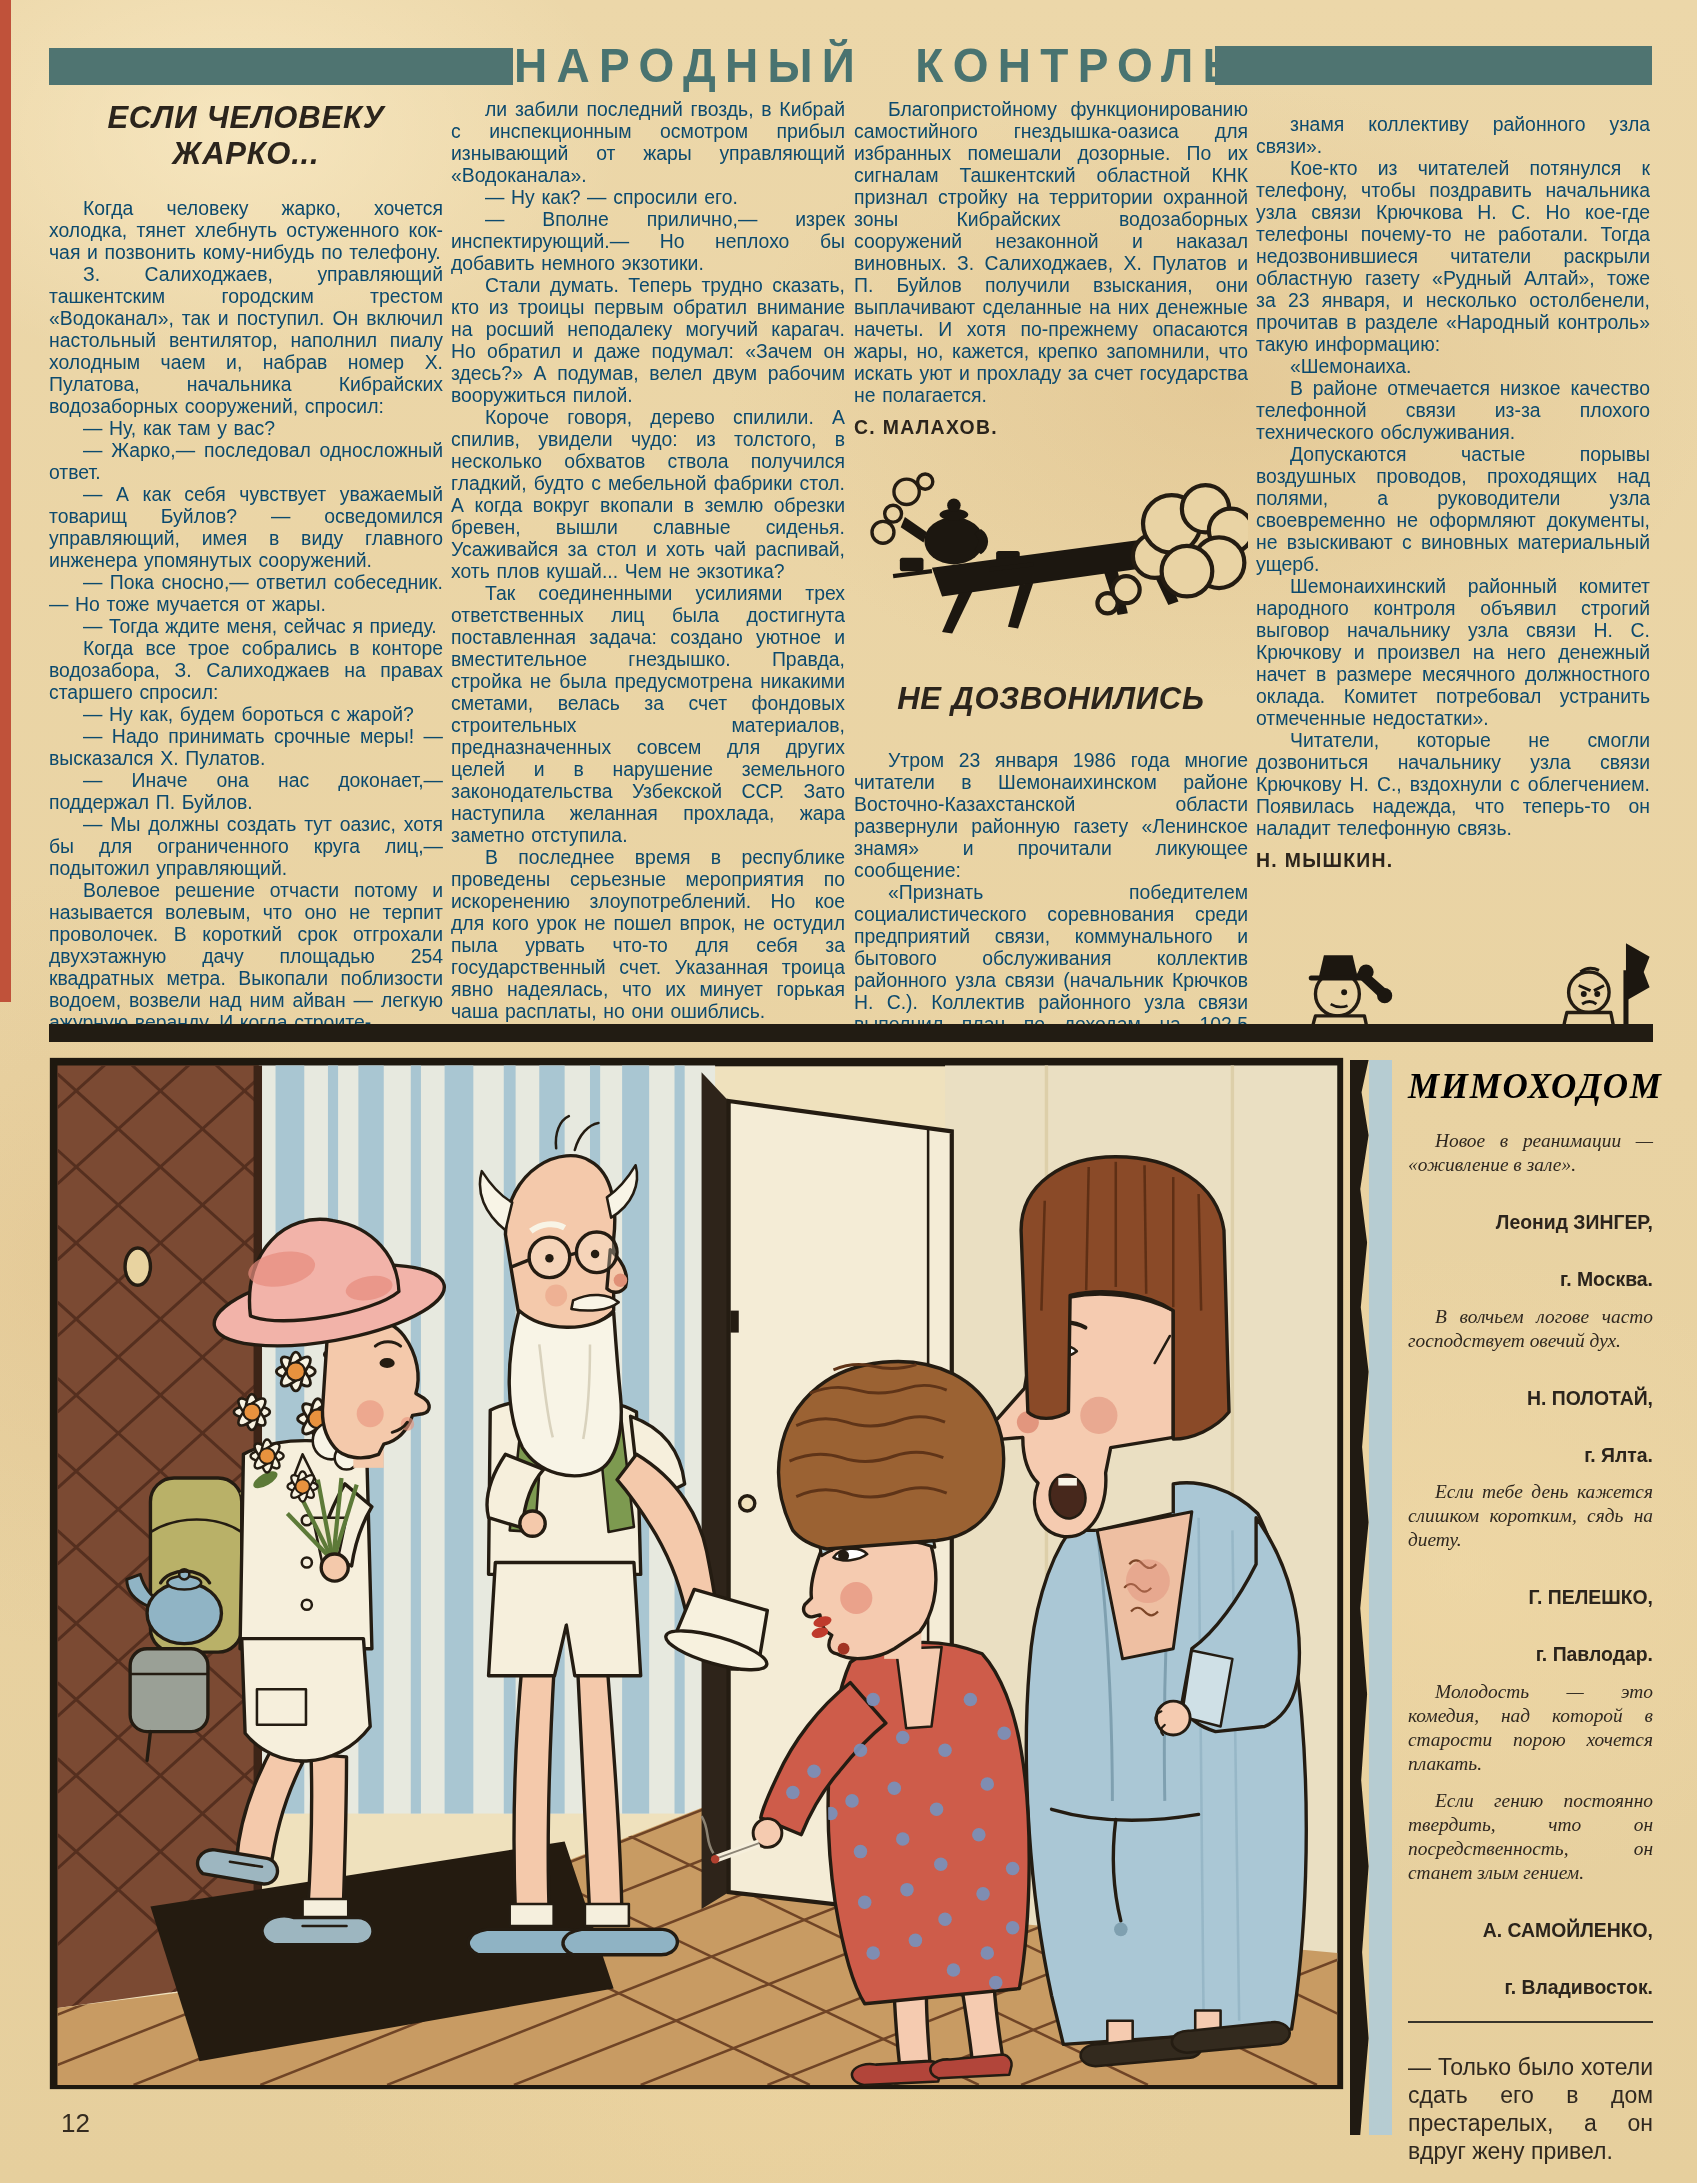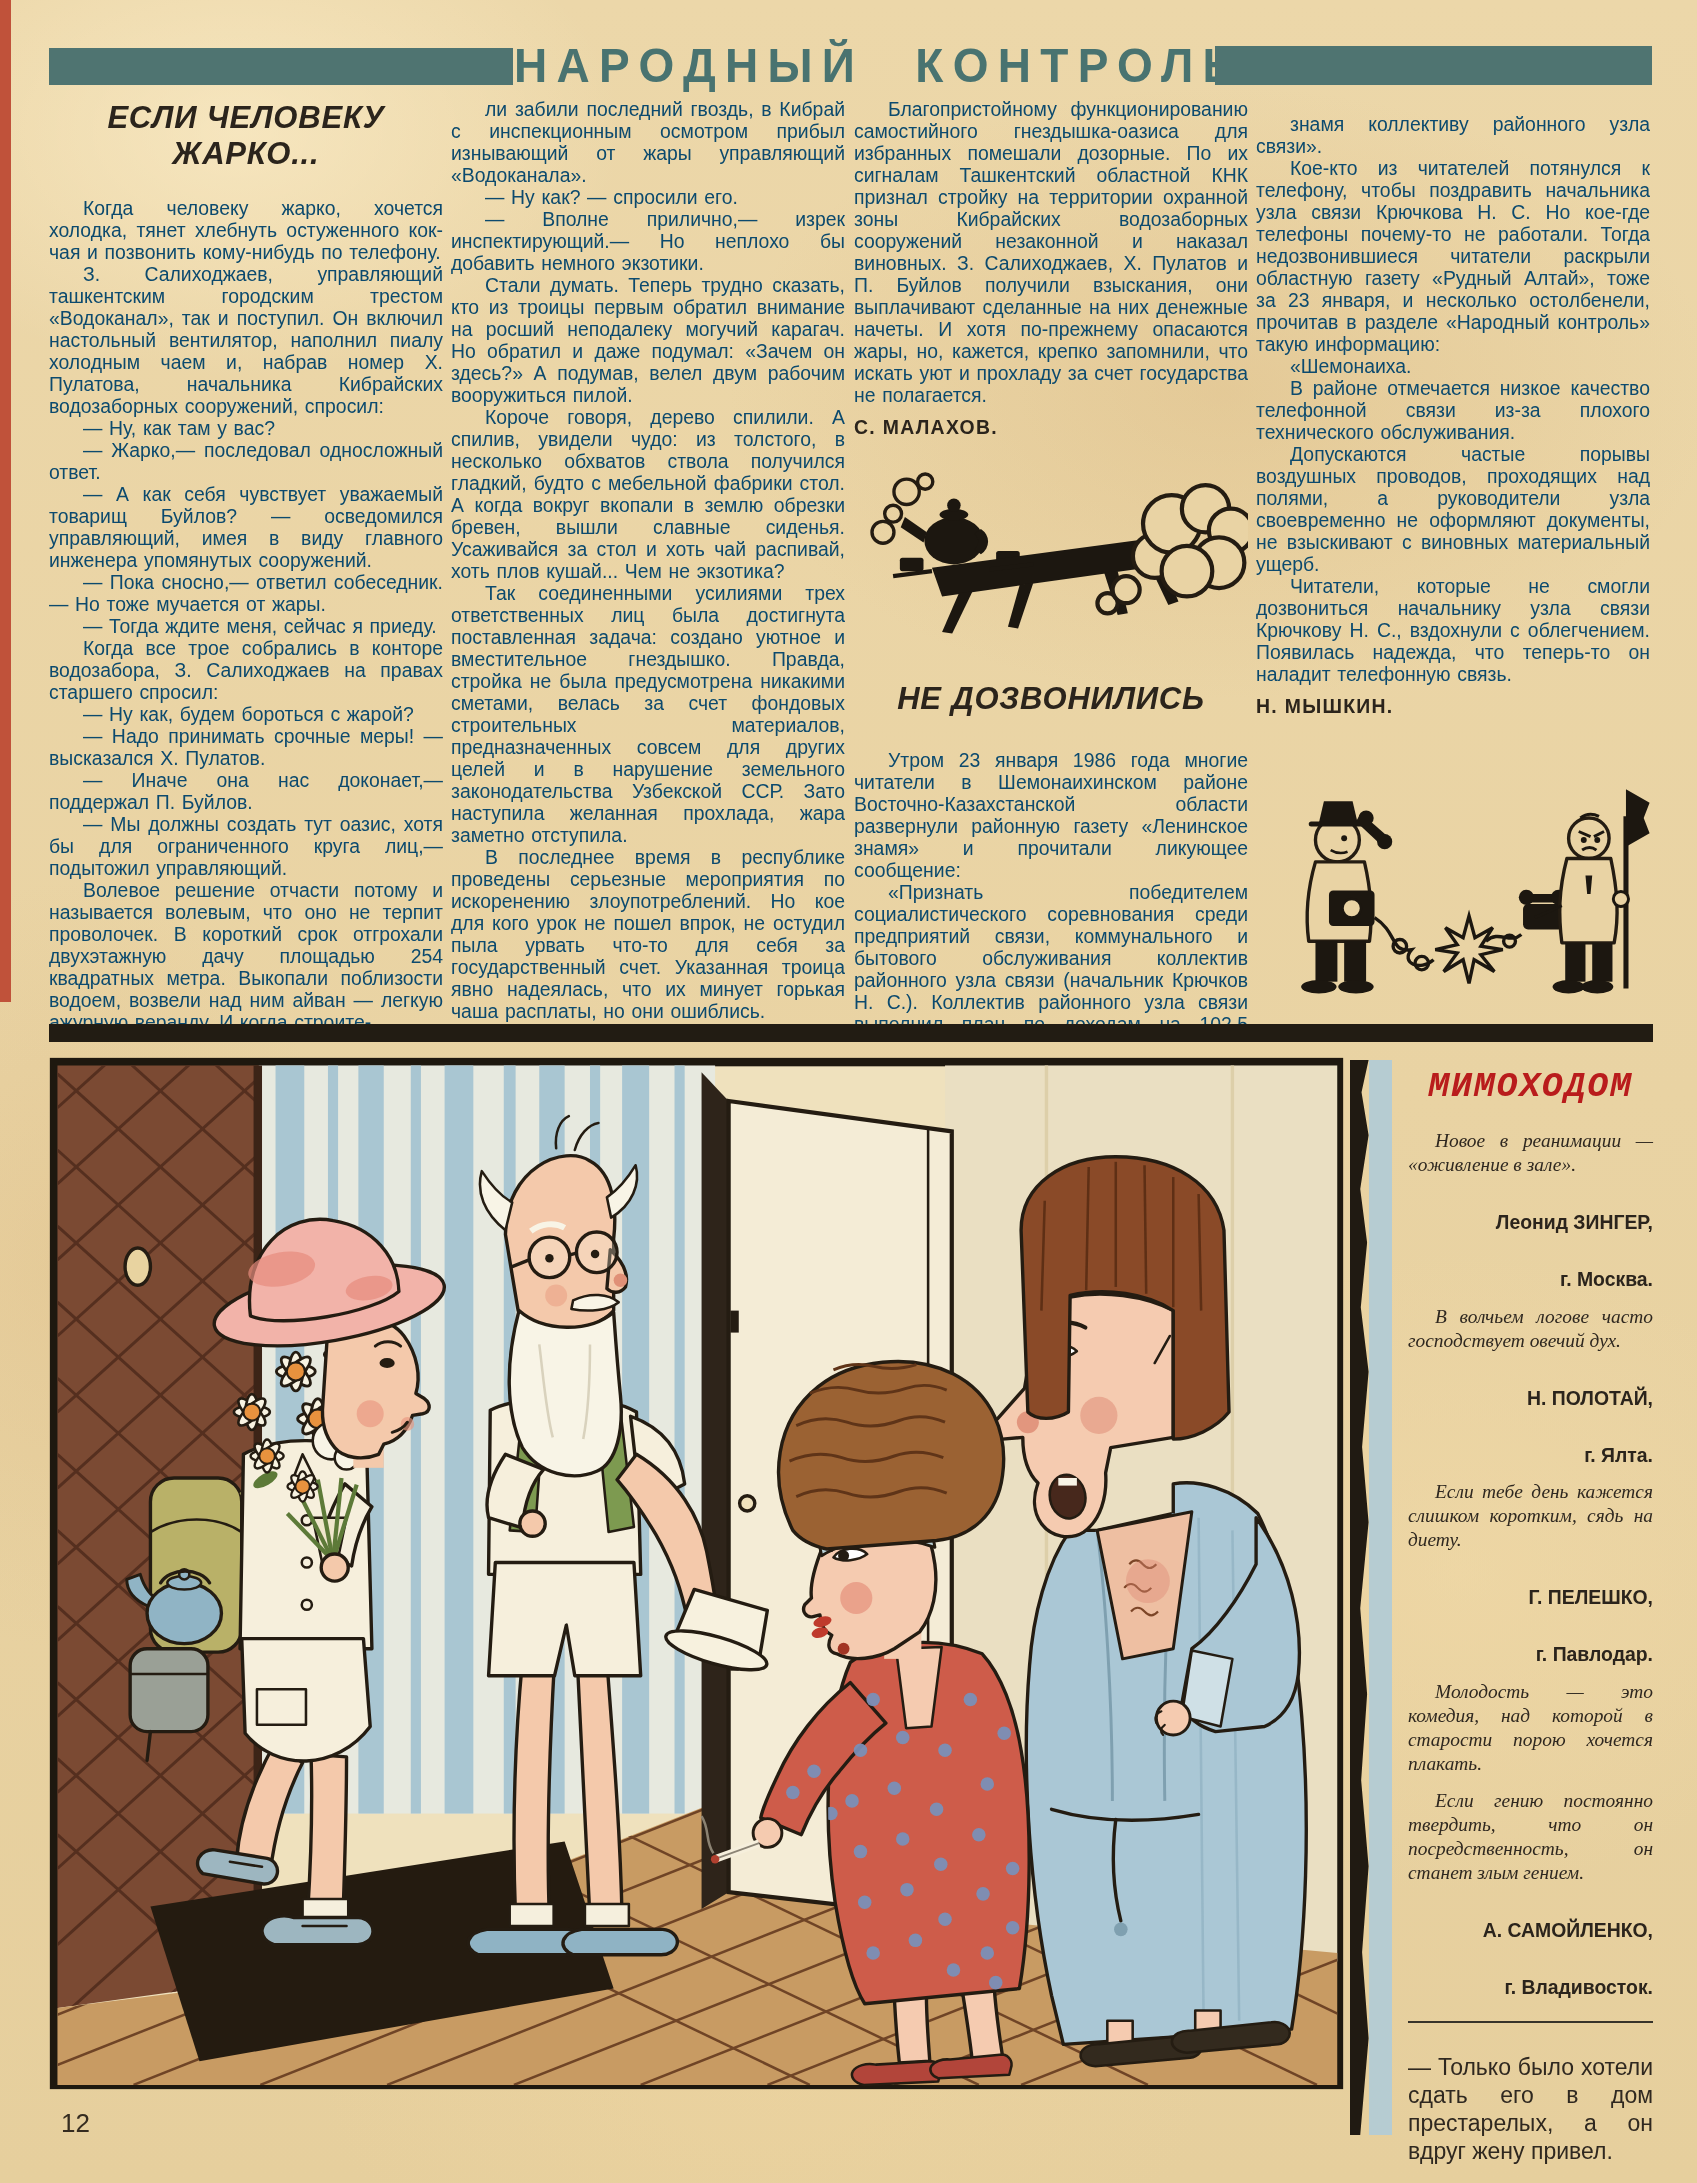--- a/index.html
+++ b/index.html
@@ -53,22 +53,22 @@
   .main-cartoon svg { display:block; width:100%; height:100%; }
 
   .torn-strip {
     position:absolute; left:1350px; top:1060px; width:18.6px; height:1075px; background:#201a12;
     clip-path:polygon(0 0,100% 0,62% 3%,100% 7%,55% 12%,92% 17%,58% 23%,100% 29%,65% 36%,100% 43%,55% 51%,92% 59%,60% 67%,100% 75%,65% 83%,100% 91%,55% 100%,0 100%);
   }
   .blue-band { position:absolute; left:1369px; top:1060px; width:23px; height:1075px; background:#b6ccd2; }
 
   .mimo { position:absolute; left:1408px; top:1067px; width:245px; }
   .mimo-title {
-    font-family:Liberation Mono, monospace; font-style:italic; font-weight:bold;
-    font-size:35px; color:#b91c1c; text-align:center; letter-spacing:1.7px; margin-bottom:22px;
+    font-family:Liberation Serif, serif; font-style:italic; font-weight:bold;
+    font-size:35px; color:#000000; text-align:center; letter-spacing:1.7px; margin-bottom:22px;
   }
   .aph { margin-bottom:13.5px; }
   .aph-text {
     font-family:"Liberation Serif",serif; font-style:italic;
     font-size:19.4px; line-height:24px; text-align:justify; text-indent:27px; color:#2f2820;
   }
   .aph-sig, .aph-city { font-weight:bold; font-size:19.4px; line-height:24px; text-align:right; color:#2b241c;margin-top:33px; }
   .aph-sig { }
   .aph-sig:empty, .aph-city:empty { display:none; }
   .mimo-rule { border:0; border-top:2.5px solid #37332a; margin:22px 0 30px; }
@@ -173,20 +173,21 @@
       </div>
   </div>
 
   <div class="col" id="col4">
     <div class="body-text" style="margin-top:18px;">
         <p>знамя коллективу районного узла связи».</p>
         <p>Кое-кто из читателей потянулся к телефону, чтобы поздравить начальника узла связи Крючкова Н. С. Но кое-где телефоны почему-то не работали. Тогда недозвонившиеся читатели раскрыли областную газету «Рудный Алтай», тоже за 23 января, и несколько остолбенели, прочитав в разделе «Народный контроль» такую информацию:</p>
         <p>«Шемонаиха.</p>
         <p>В районе отмечается низкое качество телефонной связи из-за плохого технического обслуживания.</p>
         <p>Допускаются частые порывы воздушных проводов, проходящих над полями, а руководители узла своевременно не оформляют документы, не взыскивают с виновных материальный ущерб.</p>
+        <p>Шемонаихинский районный комитет народного контроля объявил строгий выговор начальнику узла связи Н. С. Крючкову и произвел на него денежный начет в размере месячного должностного оклада. Комитет потребовал устранить отмеченные недостатки».</p>
         <p>Читатели, которые не смогли дозвониться начальнику узла связи Крючкову Н. С., вздохнули с облегчением. Появилась надежда, что теперь-то он наладит телефонную связь.</p>
       </div>
     <div class="signature">Н. МЫШКИН.</div>
 
     <svg class="cartoon-small" width="394" height="270" viewBox="0 0 466 320">
       <g fill="#e9d3a4" class="ol" stroke-width="4">
         <circle cx="96" cy="122" r="26"></circle>
       </g>
       <g fill="#1c1710">
         <polygon points="74,102 120,102 114,76 80,76"></polygon>

